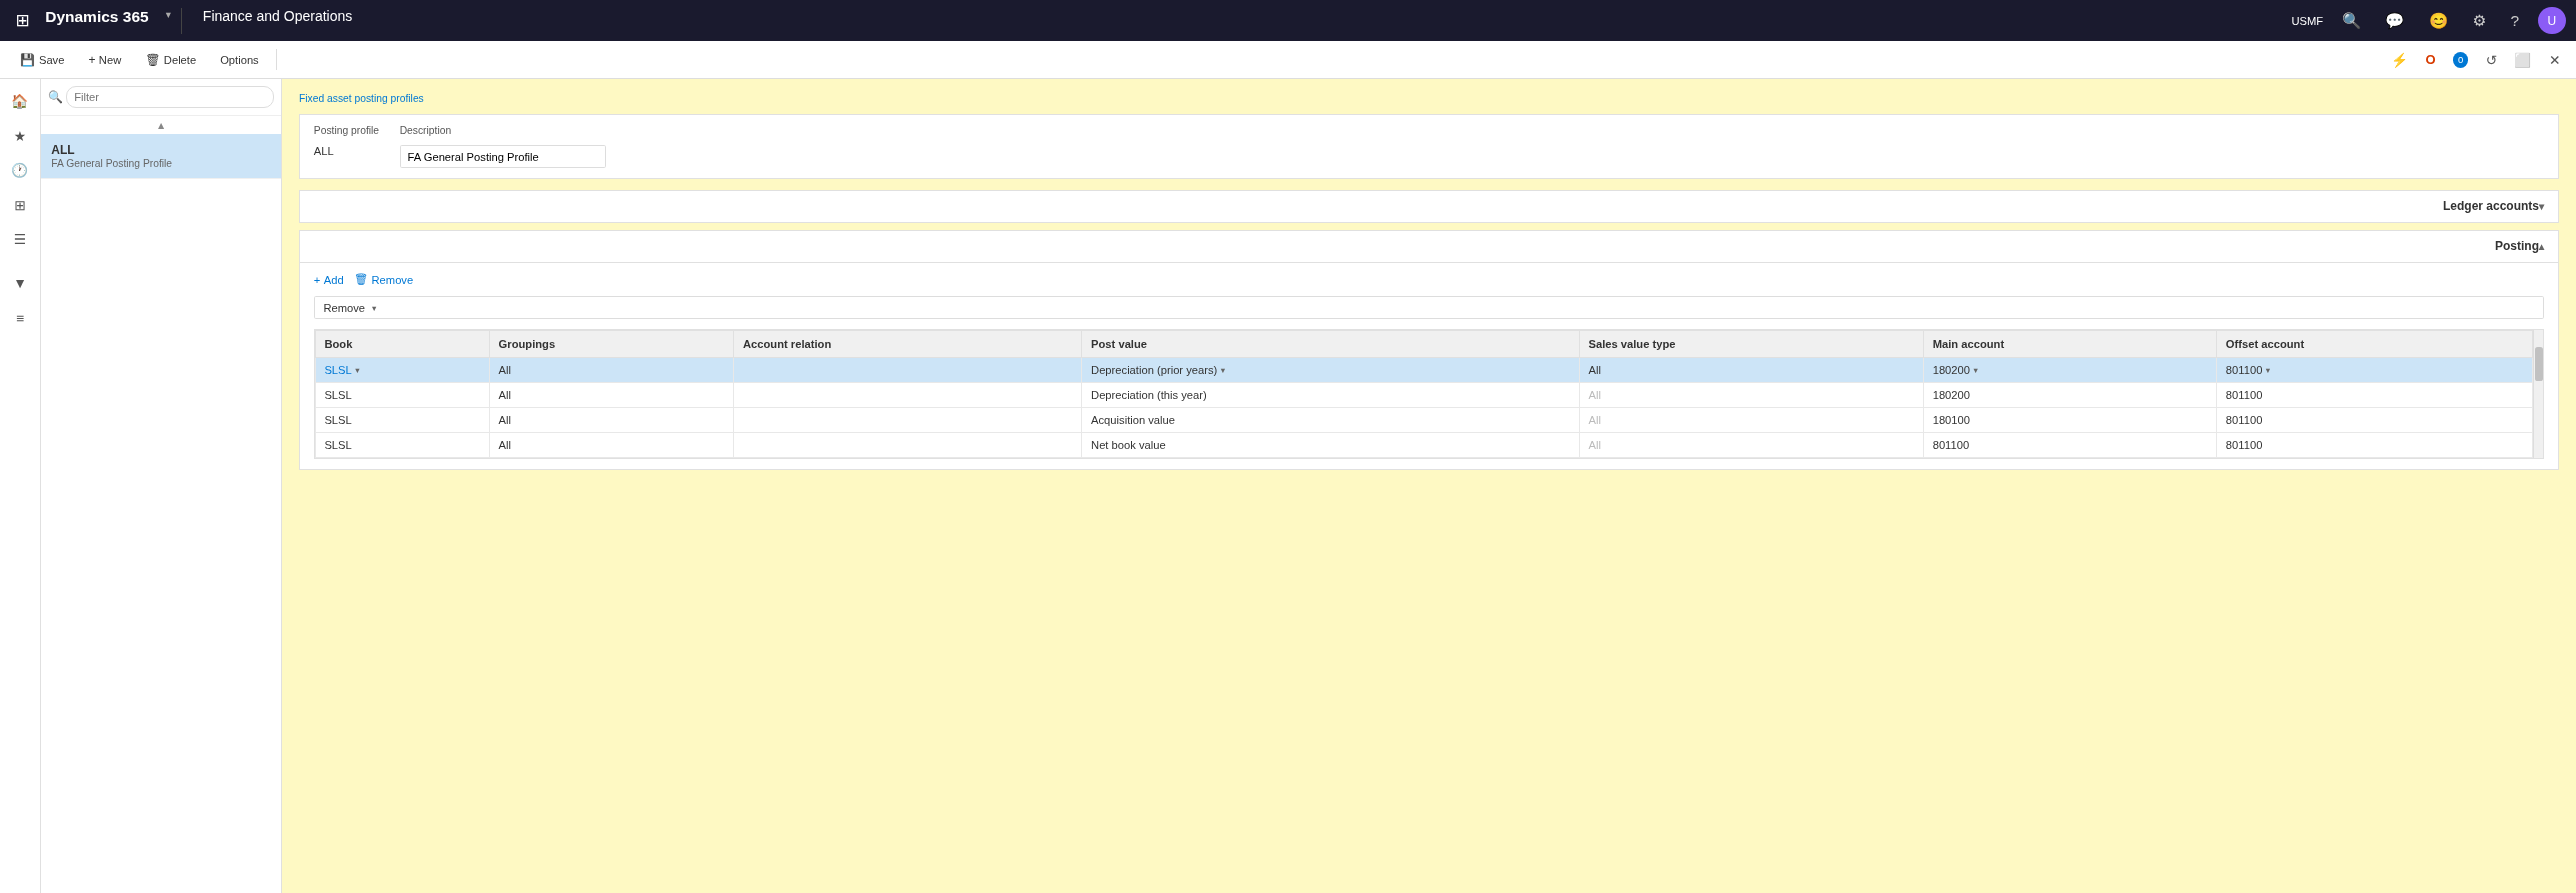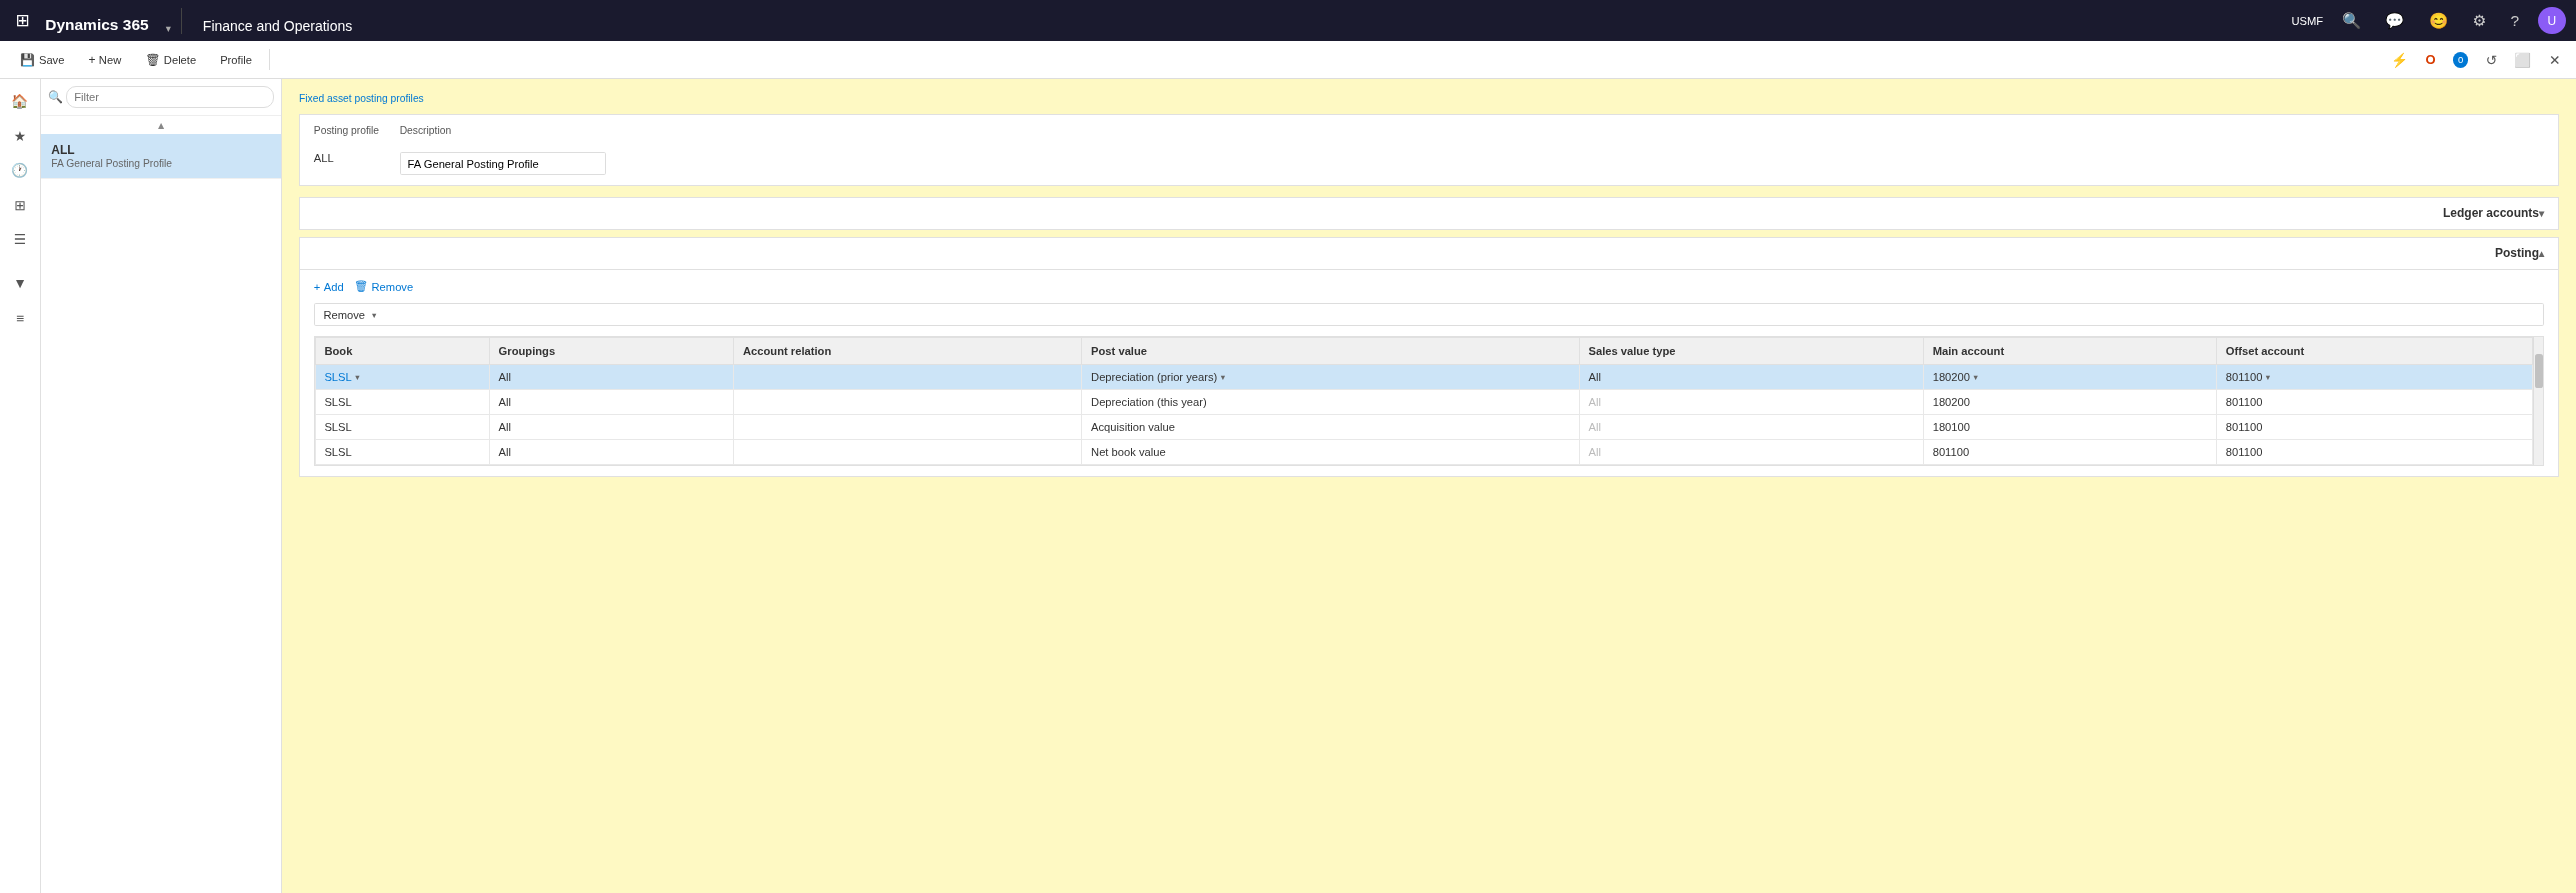--- a/index.html
+++ b/index.html
@@ -5,21 +5,21 @@
     * { box-sizing: border-box; margin: 0; padding: 0; }
     body { font-family: 'Segoe UI', Arial, sans-serif; font-size: 11.2px; background: #f3f3f3; color: #333; overflow: hidden; }
 
     
     .top-bar {
       display: flex; align-items: center;
       background: #1a1a2e; color: white;
       height: 41px; padding: 0 10.3px;
       gap: 0;
     }
-    .top-bar-brand { display: flex; align-items: flex-end; gap: 6.9px; }
+    .top-bar-brand { display: flex; align-items: flex-start; gap: 6.9px; }
     .brand-d365 { font-size: 15.5px; font-weight: 600; color: white; padding: 0 10.3px; }
     .brand-chevron { color: #aaa; font-size: 10.3px; margin-right: 3.4px; }
     .brand-separator { width: 0.9px; background: #444; height: 26px; margin: 0 0; }
     .brand-fo { font-size: 14px; color: white; padding: 0 13.8px; font-weight: 400; }
     .top-bar-spacer { flex: 1; }
     .top-bar-right { display: flex; align-items: center; gap: 13.8px; }
     .top-bar-usmf { color: white; font-size: 11.2px; }
     .top-bar-avatar { width: 27.5px; height: 27.5px; border-radius: 50%; background: #8b5cf6; display: flex; align-items: center; justify-content: center; color: white; font-size: 12px; }
 
     
@@ -82,21 +82,21 @@
     .content-area {
       flex: 1; overflow-y: auto; background: #fef9c3; padding: 13.8px 17px;
     }
 
     
     .breadcrumb { font-size: 10.3px; color: #0078d4; margin-bottom: 10.3px; cursor: pointer; }
 
     
     .form-header { background: #fff; padding: 10.3px 13.8px; margin-bottom: 10.3px; border: 0.9px solid #e0e0e0; }
     .form-fields { display: flex; gap: 20.6px; align-items: flex-start; }
-    .form-field label { display: block; font-size: 10.3px; color: #555; margin-bottom: 16px; }
+    .form-field label { display: block; font-size: 10.3px; color: #555; margin-bottom: 9px; }
     .form-field .field-value { font-size: 11.2px; color: #333; }
     .form-field input {
       border: 0.9px solid #ddd; padding: 4.3px 6.9px; font-size: 11.2px; min-width: 172px;
       border-radius: 1.7px; outline: none;
     }
 
     
     .section { background: #fff; border: 0.9px solid #e0e0e0; margin-bottom: 6.9px; }
     .section-header {
       display: flex; align-items: center; justify-content: flex-end;
@@ -173,21 +173,21 @@
   </button>
   <button class="toolbar-btn">
     <span class="btn-icon">+</span>
     <span>New</span>
   </button>
   <button class="toolbar-btn">
     <span class="btn-icon">🗑</span>
     <span>Delete</span>
   </button>
   <button class="toolbar-btn">
-    <span>Profile</span>
+    <span>Options</span>
   </button>
   <div class="toolbar-separator"></div>
   <div class="toolbar-spacer"></div>
   <div class="toolbar-right">
     <button class="toolbar-icon-btn" style="color:#0078d4;">⚡</button>
     <button class="toolbar-icon-btn" style="color:#d83b01; font-weight:bold; font-size:13px;">O</button>
     <button class="toolbar-icon-btn" style="position:relative;">
       <span style="background:#0078d4; color:white; border-radius:50%; width:15.5px; height:15.5px; display:inline-flex; align-items:center; justify-content:center; font-size:9.5px;">0</span>
     </button>
     <button class="toolbar-icon-btn">↺</button>

